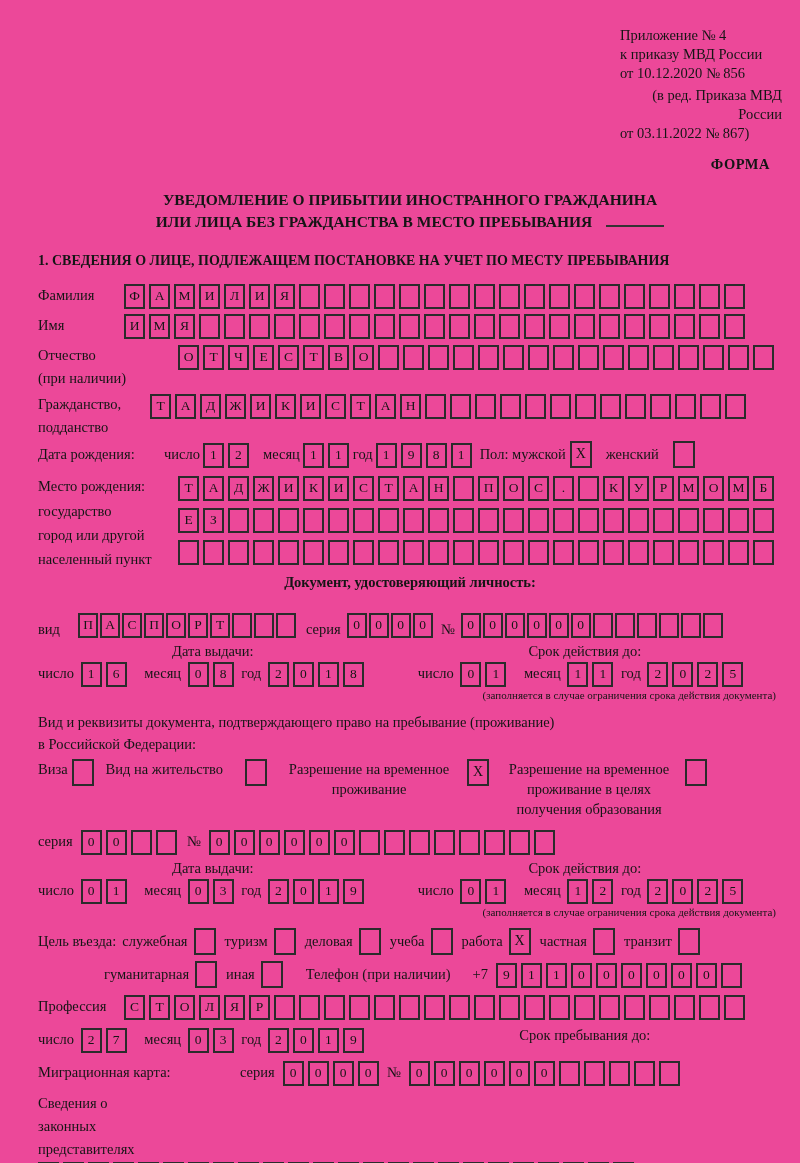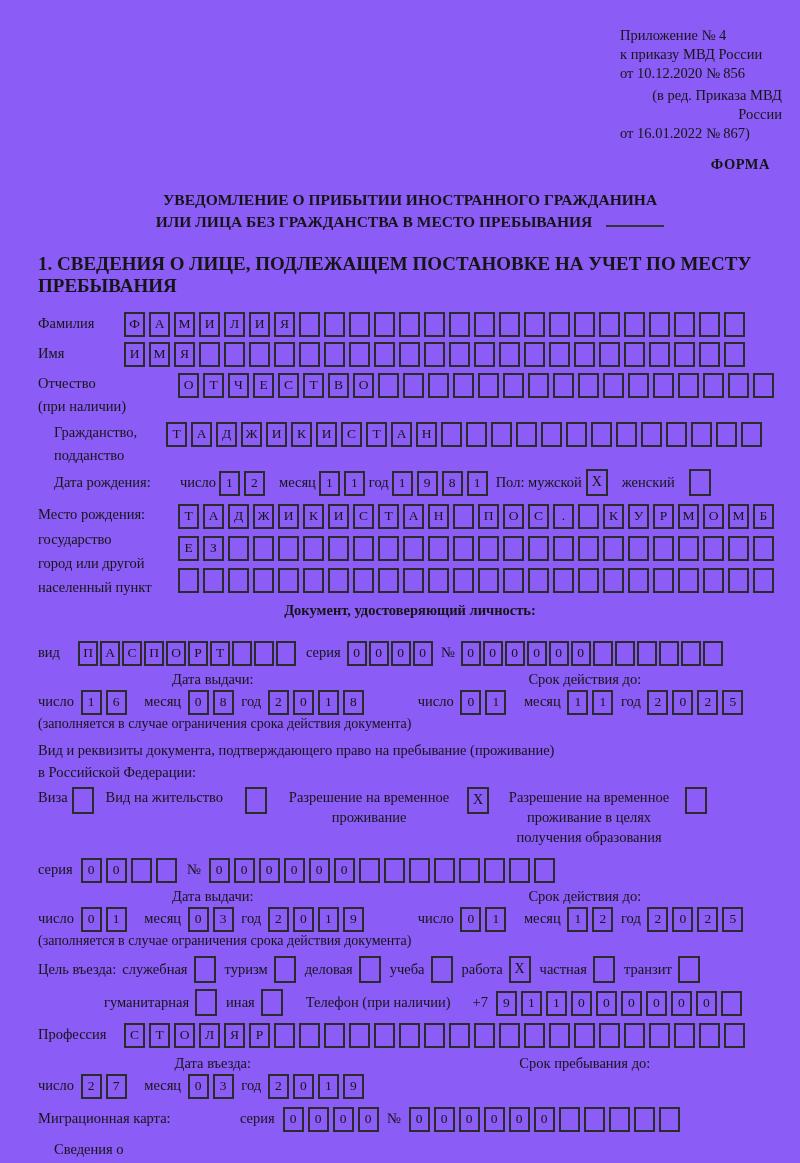--- a/index.html
+++ b/index.html
@@ -1,55 +1,55 @@
 <!DOCTYPE html>
 <html><head>
 <meta charset="utf-8">
 <style>
   html,body{margin:0;padding:0;background:#fff;}
   .page{
     width:800px;height:1163px;box-sizing:border-box;
     padding:26px 18px 8px 38px;
     font-family:"Liberation Serif","DejaVu Serif",serif;
-    font-size:14.5px;color:#151515;background:#8b5cf6;
+    font-size:14.5px;color:#151515;background:#ec4899;
     position:relative;overflow:hidden;
   }
   
   .cells{white-space:nowrap;line-height:25px;}
   .cell{
     display:inline-block;box-sizing:border-box;
     width:21px;height:25px;border:2px solid #2b2b2b;margin-right:4px;
     text-align:center;line-height:20px;font-size:13.5px;vertical-align:middle;
   }
   .tight .cell{width:20px;margin-right:2px;}
   .cbox{
     display:inline-block;box-sizing:border-box;
     width:22px;height:27px;border:2px solid #2b2b2b;
     text-align:center;line-height:22px;font-size:14px;vertical-align:middle;
   }
   
   .row{display:flex;align-items:flex-start;margin-bottom:4px;}
   .lbl{flex:none;line-height:25px;}
   .lblcol{flex:none;line-height:20px;}
-  .w86{width:86px;} .w112{width:112px;margin-left:16px;} .w140{width:140px;}
+  .w86{width:86px;} .w112{width:112px;} .w140{width:140px;}
   .annex{margin-left:582px;line-height:19px;}
   .annex .ed{margin-top:3px;text-align:right;}
   .forma{margin-top:13px;text-align:right;font-weight:bold;padding-right:12px;letter-spacing:.5px;}
   .title{margin-top:16px;text-align:center;font-weight:bold;font-size:15.5px;line-height:22px;}
   .title .blank{display:inline-block;width:58px;border-bottom:2px solid #333;height:14px;margin-left:14px;}
-  .sech{margin-top:20px;margin-bottom:14px;font-weight:bold;font-size:19px;}
+  .sech{margin-top:20px;margin-bottom:14px;font-weight:bold;font-size:14px;}
   .stack{display:flex;flex-direction:column;gap:6px;}
   .center-b{text-align:center;font-weight:bold;margin:3px 0 5px 0;}
   .dates{display:flex;margin-top:2px;}
   .dhalf{width:47%;} .dhalf.r{width:53%;}
   .dhead{text-align:center;line-height:18px;}
   .dline{white-space:nowrap;line-height:27px;}
   .dl{margin-right:3px;}
   .dl.m{margin-left:10px;}
-  .dnote{font-size:14px;line-height:15px;margin:1px 6px 8px 0;}
+  .dnote{text-align:right;font-size:11px;line-height:15px;margin:1px 6px 8px 0;}
   .intro{line-height:22px;}
   .opts{display:flex;align-items:flex-start;margin:4px 0 10px 0;}
   .opt{display:flex;align-items:flex-start;margin-right:12px;}
   .opt .t{line-height:20px;}
   .opt .tc{text-align:center;}
   .opt .cbox{margin-left:8px;flex:none;}
   .purpline{display:flex;align-items:center;margin-bottom:6px;flex-wrap:nowrap;}
   .purpline .pl{margin-right:6px;}
   .pitem{display:inline-flex;align-items:center;margin-right:9px;}
   .pitem .cbox{margin-left:6px;}
@@ -61,21 +61,21 @@
 </head>
 <body>
 
 <div class="page">
 
   <div class="annex">
     <div>Приложение № 4</div>
     <div>к приказу МВД России</div>
     <div>от 10.12.2020 № 856</div>
     <div class="ed">(в ред. Приказа МВД России</div>
-    <div>от 16.01.2022 № 867)</div>
+    <div>от 03.11.2022 № 867)</div>
   </div>
 
   <div class="forma">ФОРМА</div>
 
   <div class="title">
     <div>УВЕДОМЛЕНИЕ О ПРИБЫТИИ ИНОСТРАННОГО ГРАЖДАНИНА</div>
     <div><span>ИЛИ ЛИЦА БЕЗ ГРАЖДАНСТВА В МЕСТО ПРЕБЫВАНИЯ</span><span class="blank"></span></div>
   </div>
 
   <div class="sech">1. СВЕДЕНИЯ О ЛИЦЕ, ПОДЛЕЖАЩЕМ ПОСТАНОВКЕ НА УЧЕТ ПО МЕСТУ ПРЕБЫВАНИЯ</div>
@@ -129,21 +129,21 @@
     </span>
     <span class="stack">
       <span class="cells"><span class="cell">Т</span><span class="cell">А</span><span class="cell">Д</span><span class="cell">Ж</span><span class="cell">И</span><span class="cell">К</span><span class="cell">И</span><span class="cell">С</span><span class="cell">Т</span><span class="cell">А</span><span class="cell">Н</span><span class="cell"></span><span class="cell">П</span><span class="cell">О</span><span class="cell">С</span><span class="cell">.</span><span class="cell"></span><span class="cell">К</span><span class="cell">У</span><span class="cell">Р</span><span class="cell">М</span><span class="cell">О</span><span class="cell">М</span><span class="cell">Б</span></span>
       <span class="cells"><span class="cell">Е</span><span class="cell">З</span><span class="cell"></span><span class="cell"></span><span class="cell"></span><span class="cell"></span><span class="cell"></span><span class="cell"></span><span class="cell"></span><span class="cell"></span><span class="cell"></span><span class="cell"></span><span class="cell"></span><span class="cell"></span><span class="cell"></span><span class="cell"></span><span class="cell"></span><span class="cell"></span><span class="cell"></span><span class="cell"></span><span class="cell"></span><span class="cell"></span><span class="cell"></span><span class="cell"></span></span>
       <span class="cells"><span class="cell"></span><span class="cell"></span><span class="cell"></span><span class="cell"></span><span class="cell"></span><span class="cell"></span><span class="cell"></span><span class="cell"></span><span class="cell"></span><span class="cell"></span><span class="cell"></span><span class="cell"></span><span class="cell"></span><span class="cell"></span><span class="cell"></span><span class="cell"></span><span class="cell"></span><span class="cell"></span><span class="cell"></span><span class="cell"></span><span class="cell"></span><span class="cell"></span><span class="cell"></span><span class="cell"></span></span>
     </span>
   </div>
 
   <div class="center-b">Документ, удостоверяющий личность:</div>
 
-  <div class="row tight" style="align-items:center;margin-top:20px;">
+  <div class="row tight" style="align-items:flex-end;margin-top:20px;">
     <span style="width:40px;">вид</span>
     <span class="cells"><span class="cell">П</span><span class="cell">А</span><span class="cell">С</span><span class="cell">П</span><span class="cell">О</span><span class="cell">Р</span><span class="cell">Т</span><span class="cell"></span><span class="cell"></span><span class="cell"></span></span>
     <span style="margin:0 6px 0 8px;">серия</span>
     <span class="cells"><span class="cell">0</span><span class="cell">0</span><span class="cell">0</span><span class="cell">0</span></span>
     <span style="margin:0 6px 0 6px;">№</span>
     <span class="cells"><span class="cell">0</span><span class="cell">0</span><span class="cell">0</span><span class="cell">0</span><span class="cell">0</span><span class="cell">0</span><span class="cell"></span><span class="cell"></span><span class="cell"></span><span class="cell"></span><span class="cell"></span><span class="cell"></span></span>
   </div>
 
   <div class="dates">
     <div class="dhalf">
@@ -272,21 +272,20 @@
     <span class="cells"><span class="cell">9</span><span class="cell">1</span><span class="cell">1</span><span class="cell">0</span><span class="cell">0</span><span class="cell">0</span><span class="cell">0</span><span class="cell">0</span><span class="cell">0</span><span class="cell"></span></span>
   </div>
 
   <div class="row">
     <span class="lbl w86">Профессия</span>
     <span class="cells"><span class="cell">С</span><span class="cell">Т</span><span class="cell">О</span><span class="cell">Л</span><span class="cell">Я</span><span class="cell">Р</span><span class="cell"></span><span class="cell"></span><span class="cell"></span><span class="cell"></span><span class="cell"></span><span class="cell"></span><span class="cell"></span><span class="cell"></span><span class="cell"></span><span class="cell"></span><span class="cell"></span><span class="cell"></span><span class="cell"></span><span class="cell"></span><span class="cell"></span><span class="cell"></span><span class="cell"></span><span class="cell"></span><span class="cell"></span></span>
   </div>
 
   <div class="dates" style="margin-top:6px;">
     <div class="dhalf">
-      <div class="dhead">Дата въезда:</div>
       <div class="dline">
         <span class="dl">число</span>
         <span class="cells"><span class="cell">2</span><span class="cell">7</span></span>
         <span class="dl m">месяц</span>
         <span class="cells"><span class="cell">0</span><span class="cell">3</span></span>
         <span class="dl">год</span>
         <span class="cells"><span class="cell">2</span><span class="cell">0</span><span class="cell">1</span><span class="cell">9</span></span>
       </div>
     </div>
     <div class="dhalf r">

